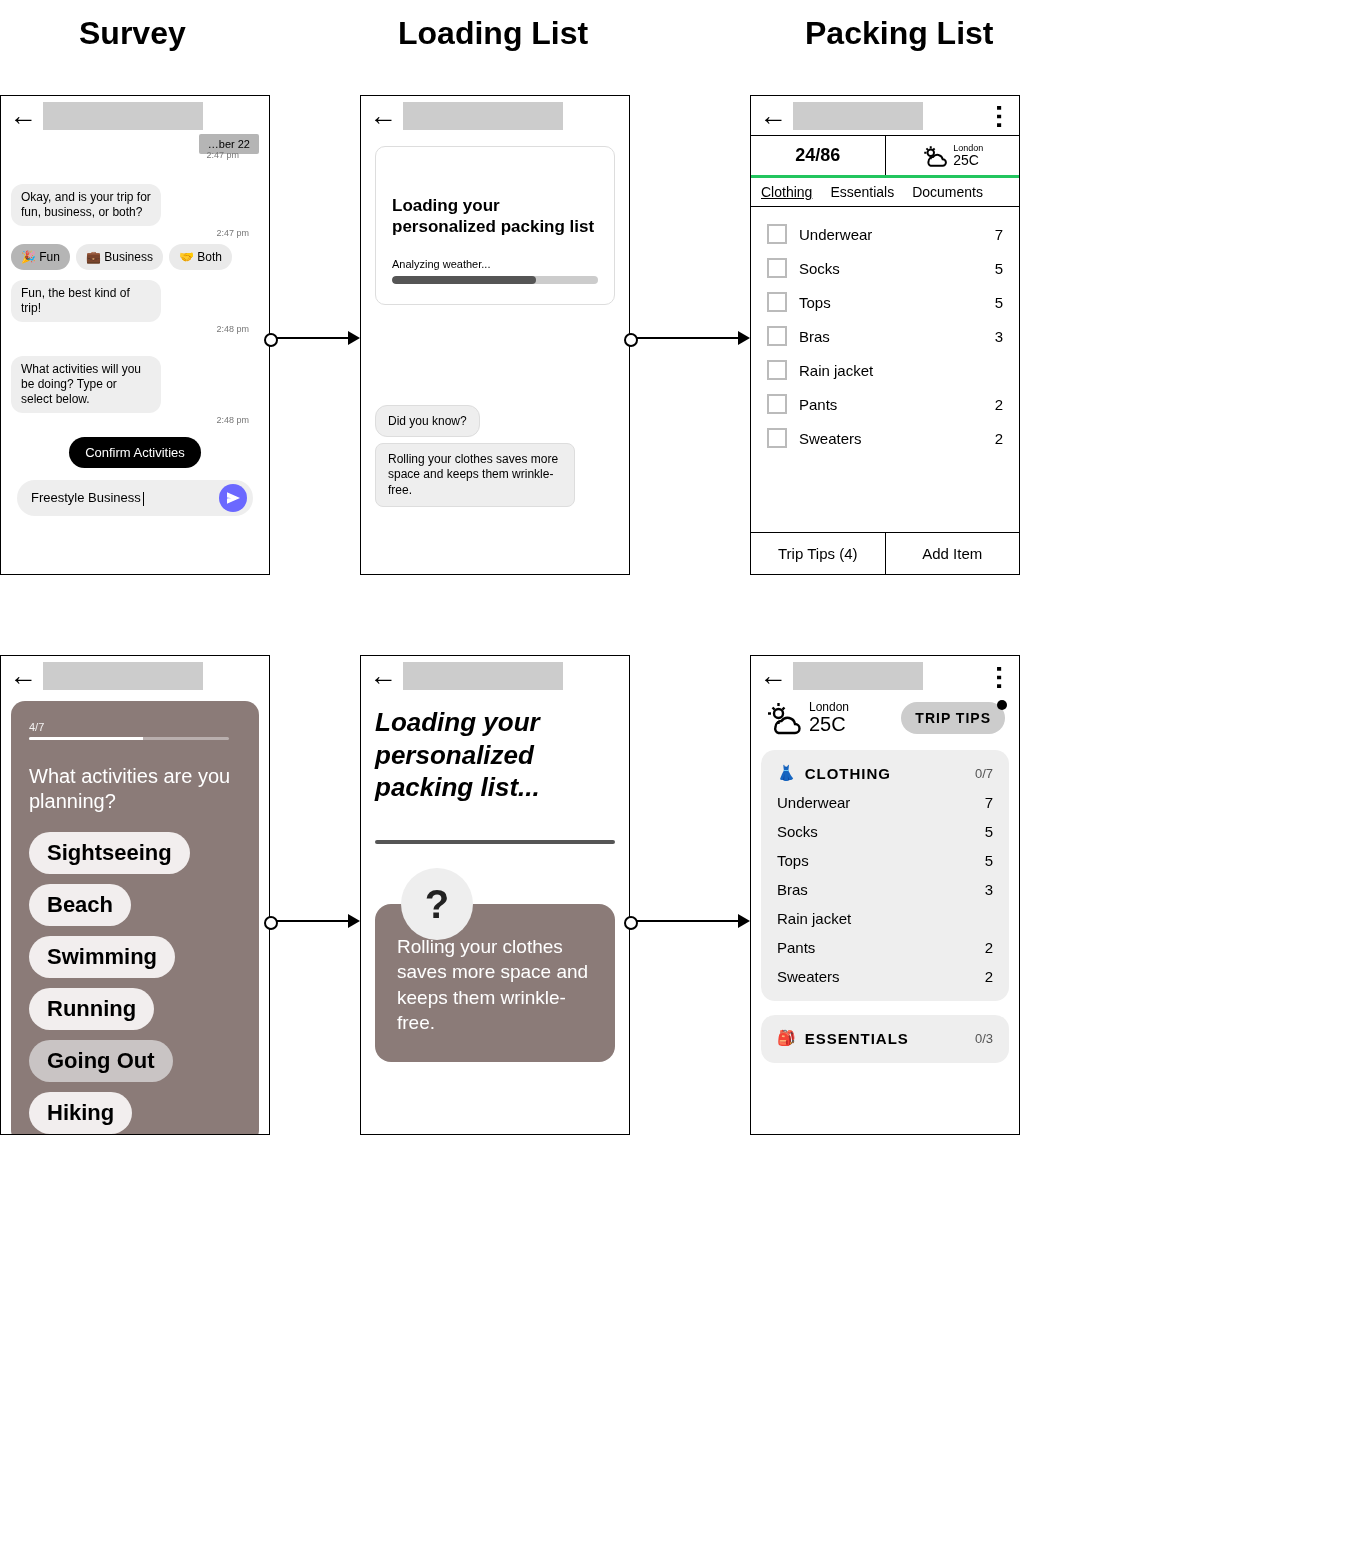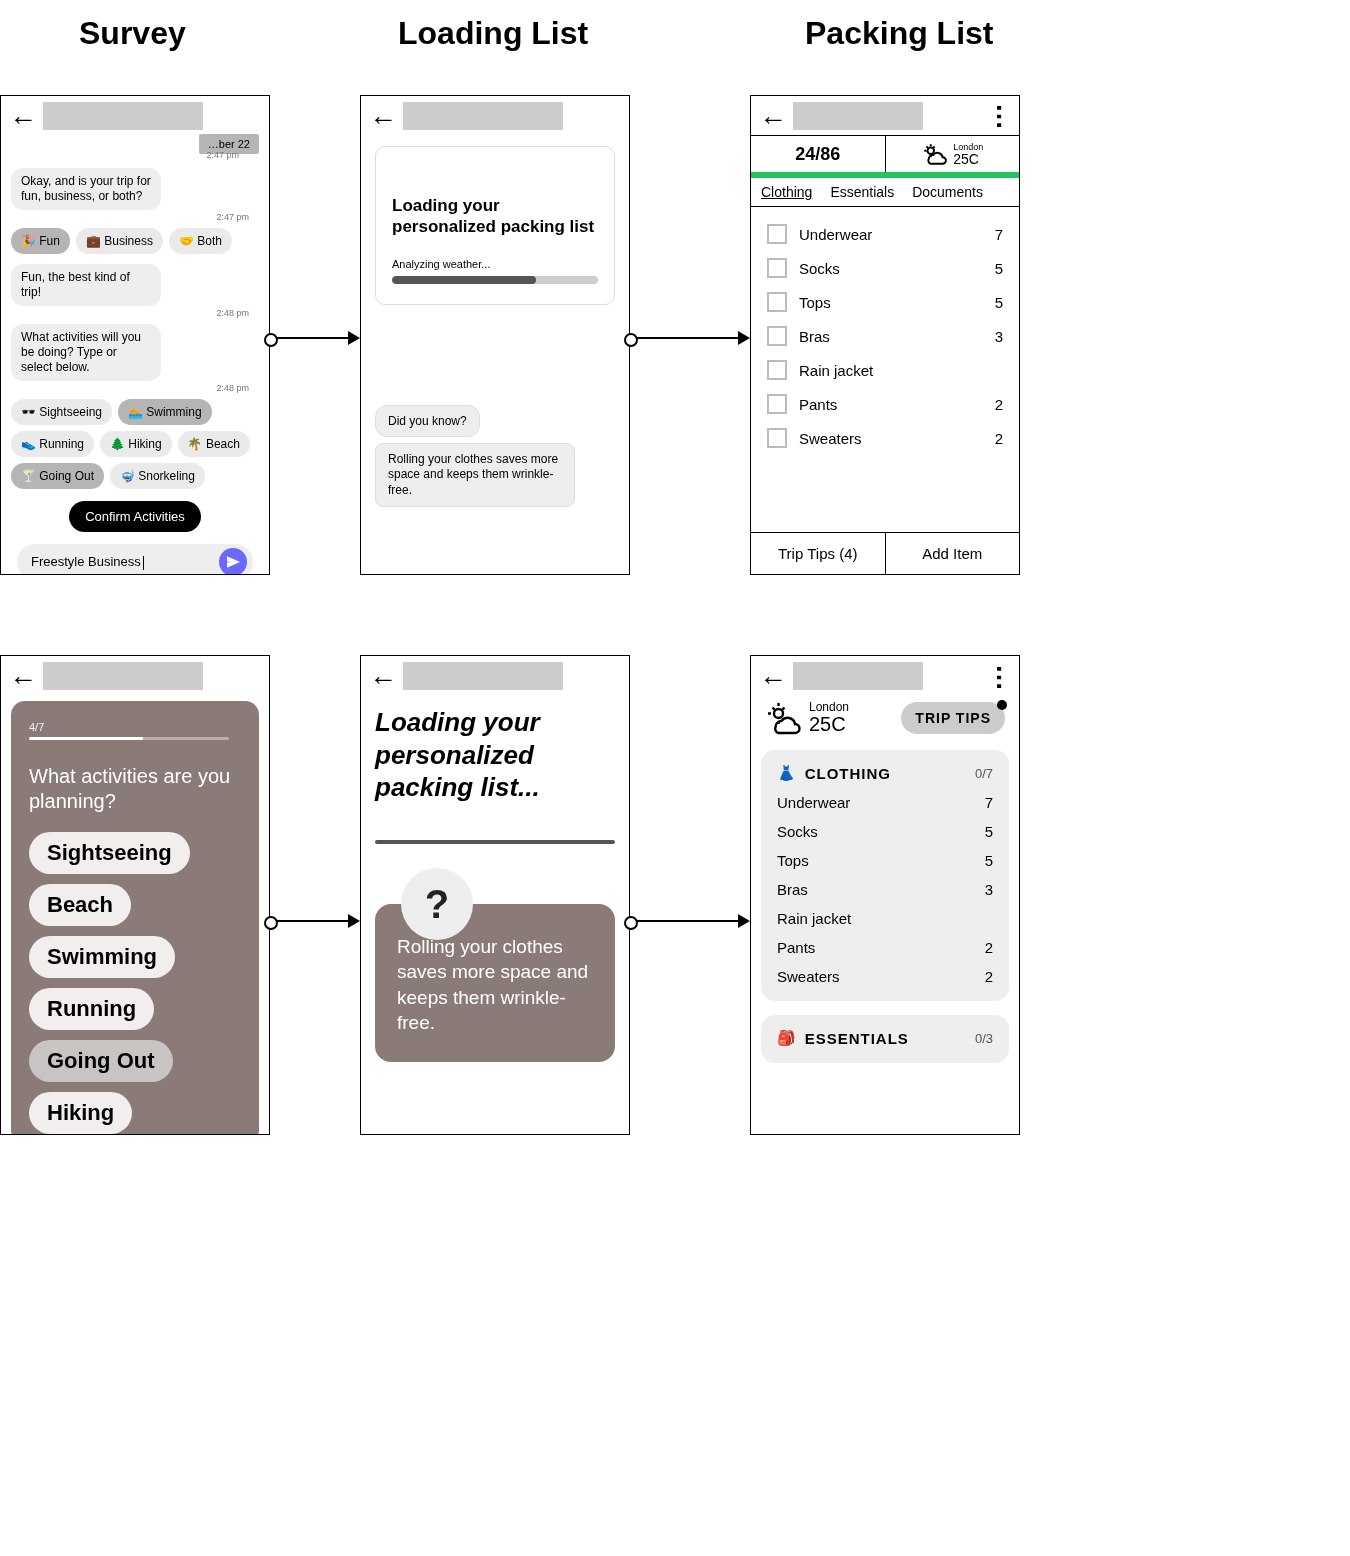--- a/index.html
+++ b/index.html
@@ -28,21 +28,21 @@
   .phone.c3{left:750px;width:270px;}
 
   
   .topbar{display:flex;align-items:center;height:40px;padding:0 8px;gap:6px;}
   .back-arrow{font-size:28px;font-weight:600;cursor:pointer;}
   .ph-box{background:var(--grey2);height:28px;flex:0 0 160px;}
   .kebab{font-size:26px;font-weight:700;letter-spacing:-2px;transform:rotate(90deg);cursor:pointer;}
 
   
   .chat-area{position:relative;padding:0 10px;font-size:12px;}
-  .bubble{background:var(--grey1);border-radius:12px;padding:6px 10px;display:inline-block;max-width:150px;line-height:1.25;margin-top:6px;}
+  .bubble{background:var(--grey1);border-radius:12px;padding:6px 10px;display:inline-block;max-width:150px;line-height:1.25;margin-top:22px;}
   .ts{font-size:9px;color:#777;display:block;text-align:right;margin:2px 10px 0 0;}
   .chip-row{display:flex;flex-wrap:wrap;gap:6px;margin-top:6px;}
   .chip{background:var(--chip);border-radius:14px;padding:6px 10px;font-size:12px;cursor:pointer;}
   .chip.sel{background:var(--chipSel);color:#000;}
   .confirm-btn{background:#000;color:#fff;border-radius:22px;padding:8px 16px;font-size:13px;font-weight:500;margin:12px auto 0;display:block;width:max-content;cursor:pointer;}
   .input-row{display:flex;align-items:center;gap:8px;background:var(--grey1);border-radius:22px;padding:4px 6px 4px 14px;margin:12px 6px 0;}
   .input-row .txt{flex:1;font-size:13px;}
   .cursor{display:inline-block;width:1px;height:14px;background:#000;vertical-align:middle;margin-left:2px;}
   .send-btn{width:28px;height:28px;border-radius:50%;background:var(--accent);display:flex;align-items:center;justify-content:center;color:#fff;cursor:pointer;}
   .date-chip{position:absolute;top:-2px;right:10px;background:var(--chipSel);border-radius:2px;padding:4px 9px;font-size:11px;}
@@ -52,21 +52,21 @@
   .load-card{border:1px solid #ddd;border-radius:10px;margin:10px 14px 0;padding:16px 16px 20px;}
   .load-title{font-size:17px;font-weight:700;line-height:1.25;margin-top:32px;}
   .load-sub{font-size:11px;margin-top:20px;}
   .pbar{margin-top:6px;height:8px;width:100%;border-radius:6px;background:var(--grey2);overflow:hidden;}
   .pbar>div{height:100%;background:#555;border-radius:6px;}
   .tip-chip{display:inline-block;background:var(--grey1);border-radius:12px;padding:8px 12px;font-size:12px;margin:100px 14px 0;border:1px solid #ddd;}
   .tip-body{background:var(--grey1);border:1px solid #ddd;border-radius:8px;margin:6px 14px 0;padding:8px 12px;font-size:12px;line-height:1.3;max-width:200px;}
 
   
   .a3-topbar{display:flex;align-items:center;justify-content:space-between;height:40px;border-bottom:1px solid #000;padding:0 8px;}
-  .a3-count-row{display:flex;height:42px;border-bottom:6px solid #22c55e;}
+  .a3-count-row{display:flex;height:42px;border-bottom:3px solid #22c55e;}
   .a3-count{flex:1;display:flex;align-items:center;justify-content:center;font-size:18px;font-weight:700;border-right:1px solid #000;}
   .a3-weather{flex:1;display:flex;align-items:center;justify-content:center;gap:6px;}
   .weather-txt{display:flex;flex-direction:column;line-height:1;}
   .weather-txt .city{font-size:9px;}
   .weather-txt .temp{font-size:14px;}
   .tabs-row{display:flex;gap:18px;padding:6px 10px;border-bottom:1px solid #000;font-size:14px;overflow:hidden;}
   .tab{cursor:pointer;}
   .tab.active{text-decoration:underline;font-weight:500;}
   .list3{padding:10px 16px;}
   .list3-row{display:flex;align-items:center;gap:12px;height:34px;}
@@ -150,29 +150,20 @@
           <span class="chip">💼 Business</span>
           <span class="chip">🤝 Both</span>
         </div>
 
       <div class="bubble" style="margin-top:10px;">Fun, the best kind of trip!</div>
       <span class="ts">2:48 pm</span>
 
       <div class="bubble">What activities will you be doing? Type or select below.</div>
       <span class="ts">2:48 pm</span>
 
-      <div class="chip-row" id="a1-activity-chips">
-          <span class="chip">🕶️ Sightseeing</span>
-          <span class="chip sel">🏊 Swimming</span>
-          <span class="chip">👟 Running</span>
-          <span class="chip">🌲 Hiking</span>
-          <span class="chip">🌴 Beach</span>
-          <span class="chip sel">🍸 Going Out</span>
-          <span class="chip">🤿 Snorkeling</span>
-        </div>
 
       <div class="confirm-btn">Confirm Activities</div>
 
       <div class="input-row">
         <span class="txt"><span>Freestyle Business</span><span class="cursor"></span></span>
         <span class="send-btn">
           <svg width="14" height="14" viewBox="0 0 24 24" fill="none" stroke="#fff" stroke-width="2.5">
               <path d="M3 20l18-8L3 4v6l12 2-12 2z" fill="#fff"></path>
             </svg>
         </span>

